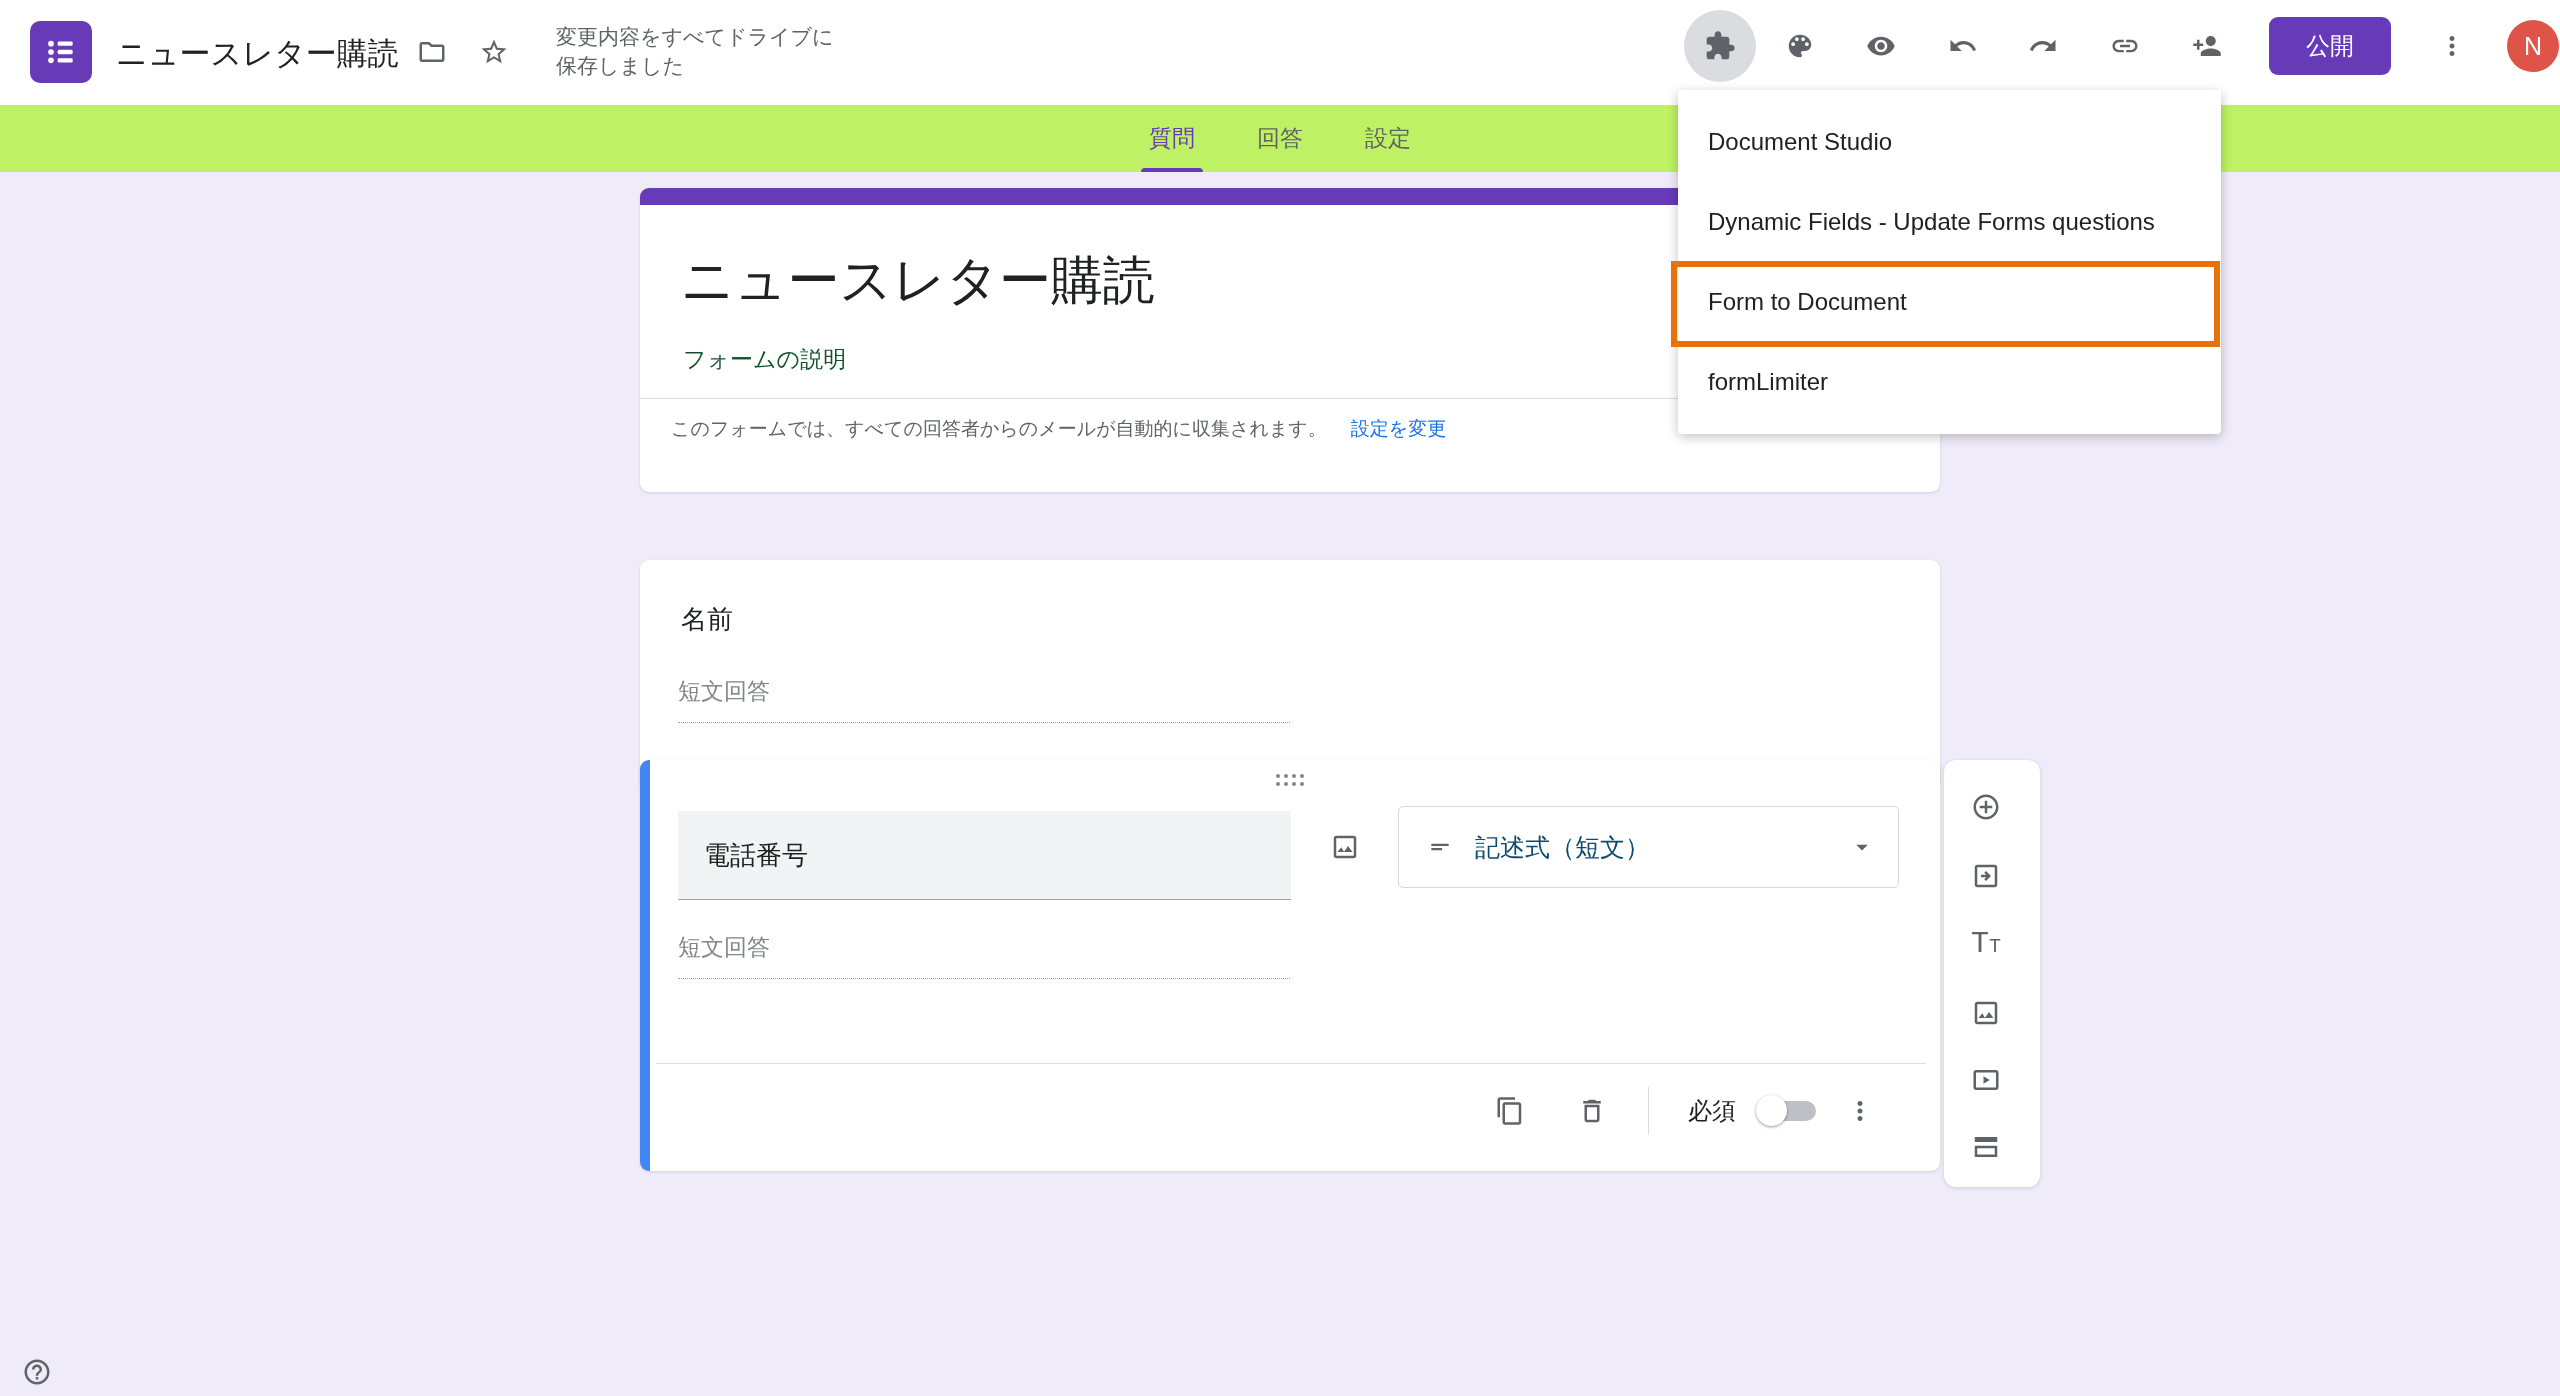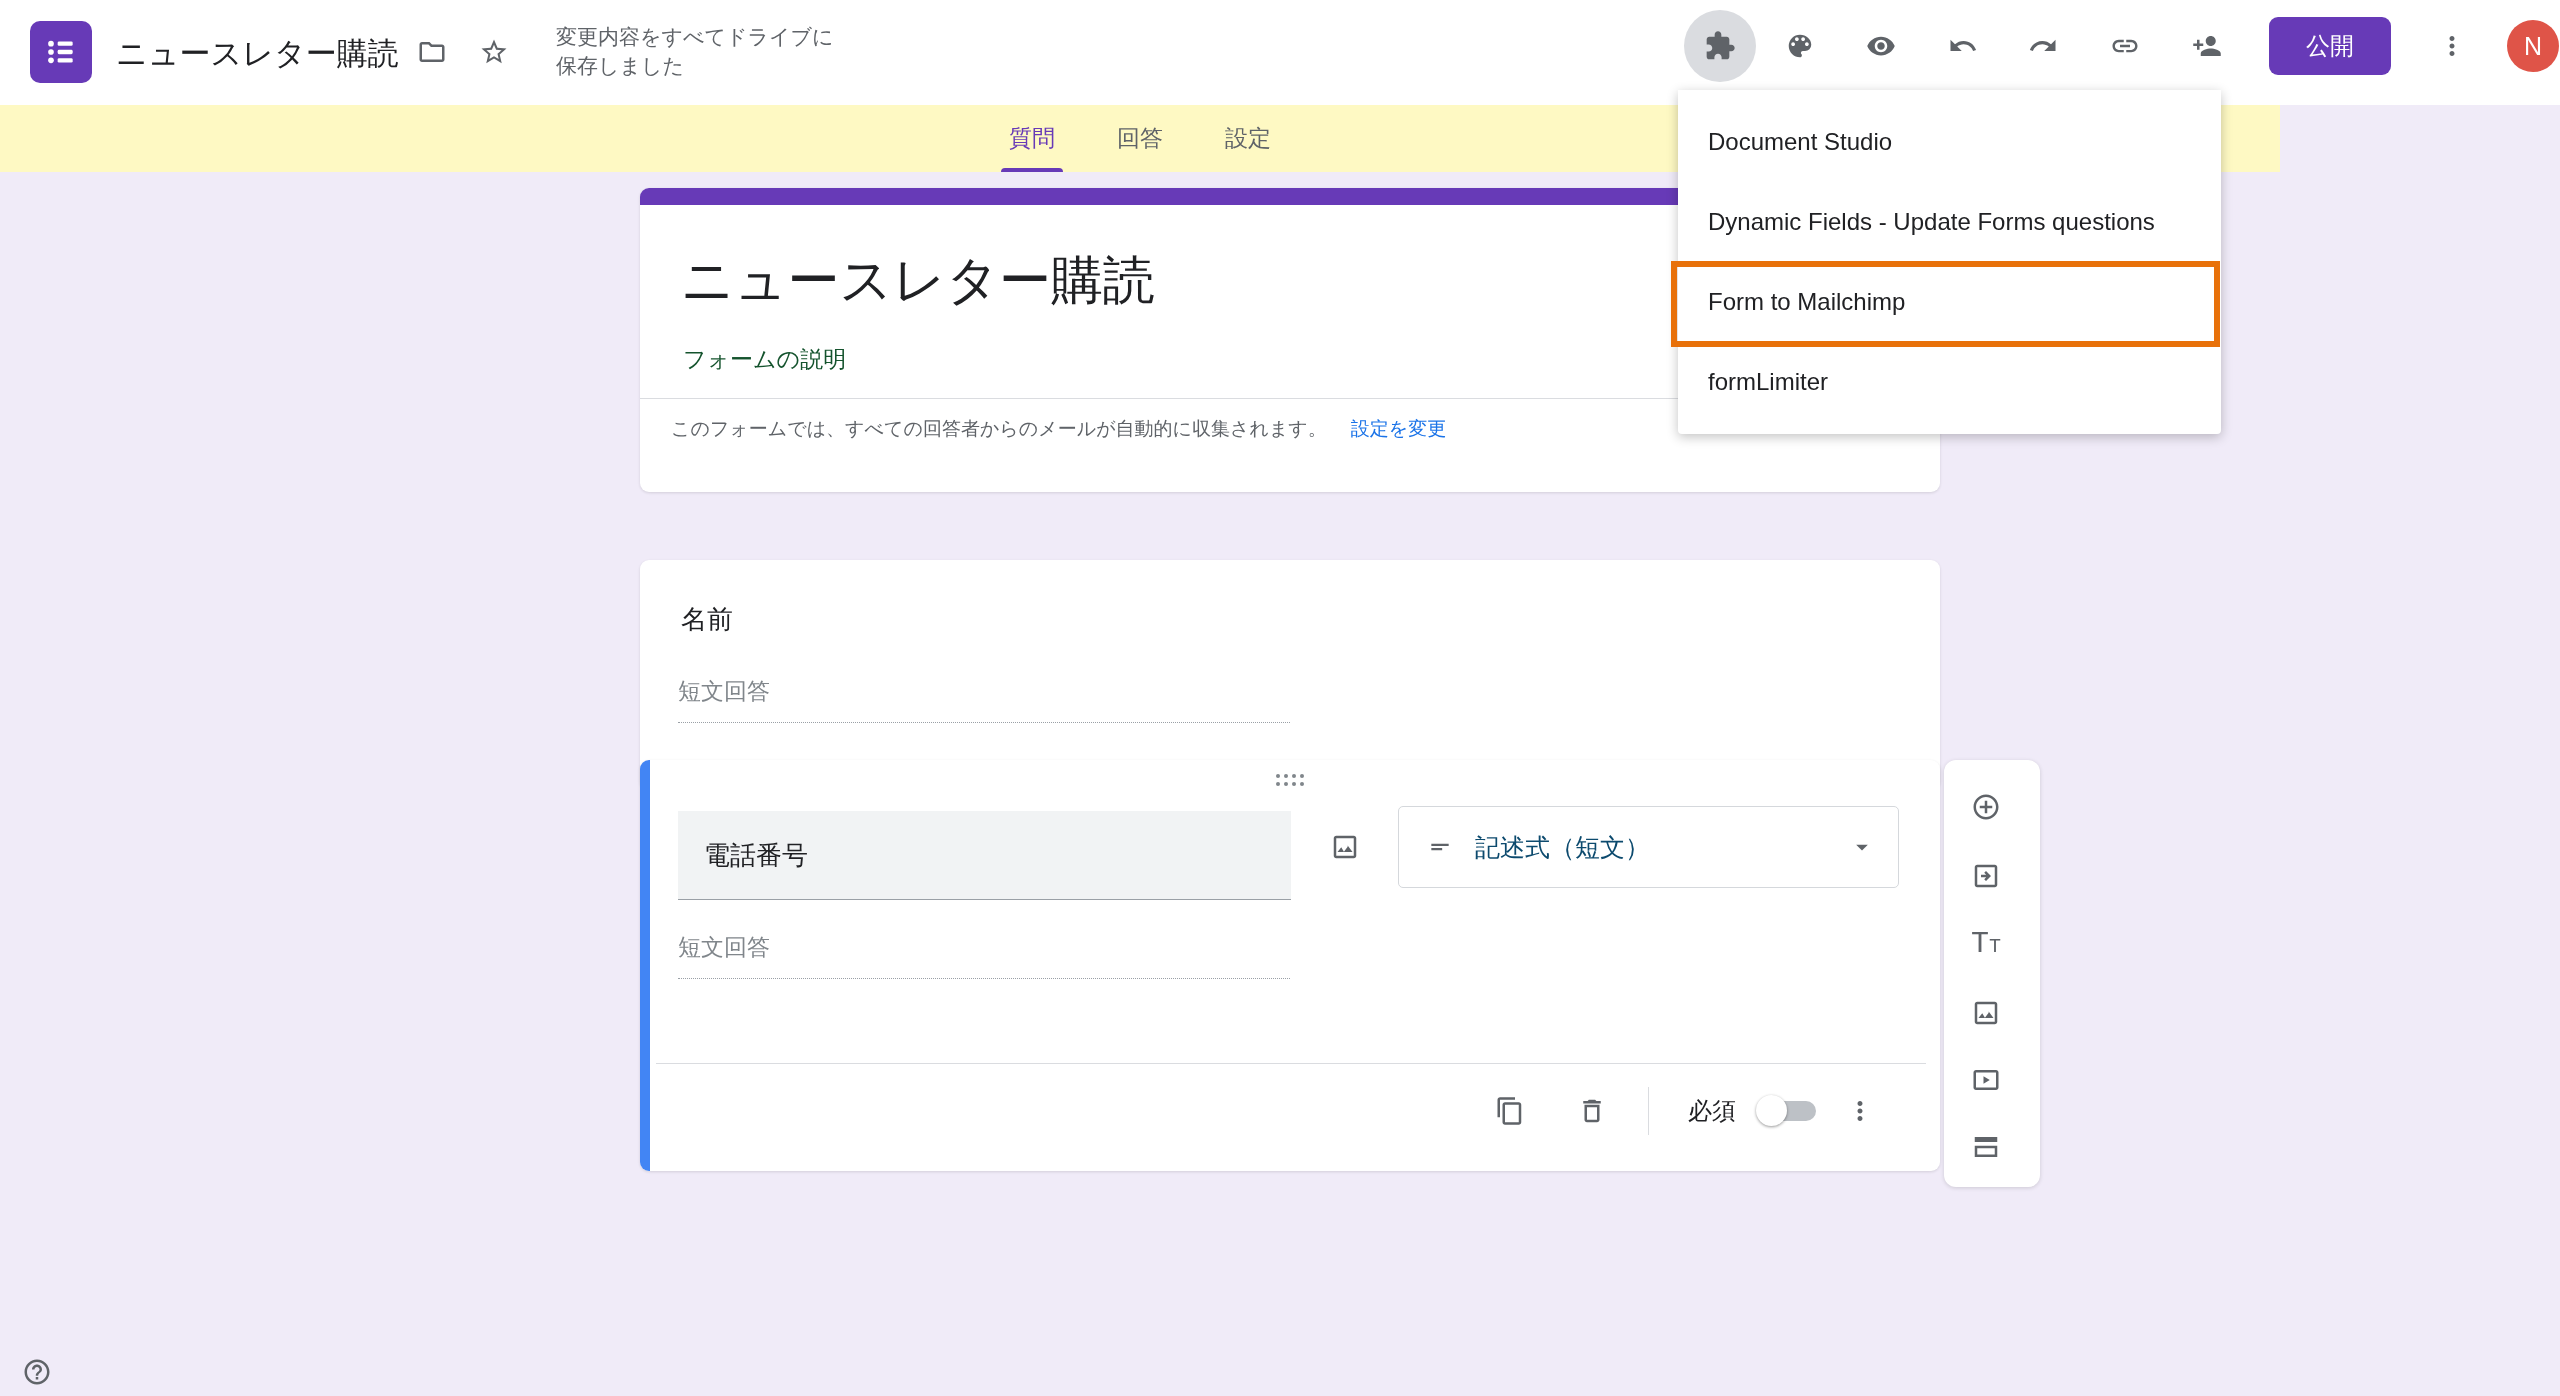--- a/index.html
+++ b/index.html
@@ -20,21 +20,21 @@
   #addons-btn svg{width:32px;height:32px;}
   #saved-status{position:absolute;left:556px;top:22px;font-size:21px;line-height:29px;
                 color:#5f6368;white-space:pre-line;cursor:pointer;}
   #publish-btn{position:absolute;left:2269px;top:17px;width:122px;height:58px;border-radius:9px;
                background:#673ab7;color:#fff;font-size:24px;display:flex;align-items:center;justify-content:center;}
   #avatar{position:absolute;left:2507px;top:20px;width:52px;height:52px;border-radius:50%;
           background:#df5448;color:#fff;font-size:25px;font-weight:500;
           display:flex;align-items:center;justify-content:center;cursor:pointer;}
 
   
-  #tabs{position:absolute;left:0;top:105px;width:2280px;height:67px;background:#fef9c3;
+  #tabs{position:absolute;left:0;top:105px;width:2560px;height:67px;background:#bef264;
         display:flex;justify-content:center;gap:46px;}
   .tab{position:relative;display:flex;align-items:center;height:100%;padding:0 8px;
        font-size:23px;color:#5f6368;cursor:pointer;}
   .tab.active{color:#673ab7;font-weight:500;}
   .tab.active::after{content:"";position:absolute;left:0;right:0;bottom:0;height:4px;
                      background:#673ab7;border-radius:4px 4px 0 0;}
 
   
   #addons-menu{position:absolute;left:1678px;top:90px;width:543px;background:#fff;
                padding:12px 0;border-radius:0 0 4px 4px;z-index:50;
@@ -253,21 +253,21 @@
 
   <nav id="tabs">
     <div class="tab active">質問</div>
     <div class="tab">回答</div>
     <div class="tab">設定</div>
   </nav>
 
   <div id="addons-menu">
     <div class="menu-item">Document Studio</div>
     <div class="menu-item">Dynamic Fields - Update Forms questions</div>
-    <div class="menu-item">Form to Mailchimp</div>
+    <div class="menu-item">Form to Document</div>
     <div class="menu-item">formLimiter</div>
   </div>
   <div id="annotation-box"></div>
 
   <section class="card" id="form-header-card">
     <div id="header-accent"></div>
     <div id="form-title">ニュースレター購読</div>
     <div id="form-desc">フォームの説明</div>
     <div class="hdr-divider"></div>
     <div id="email-row">

